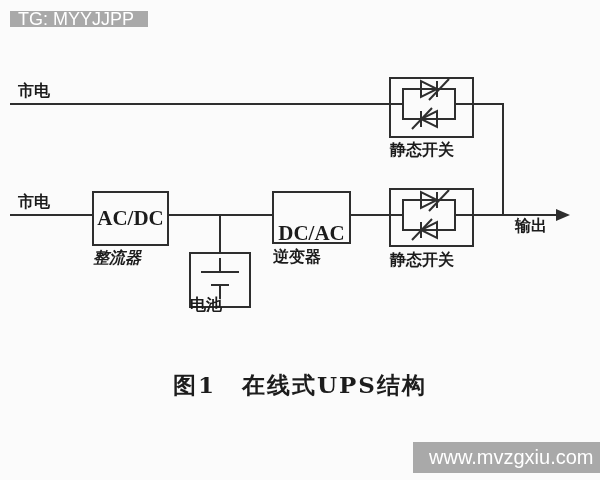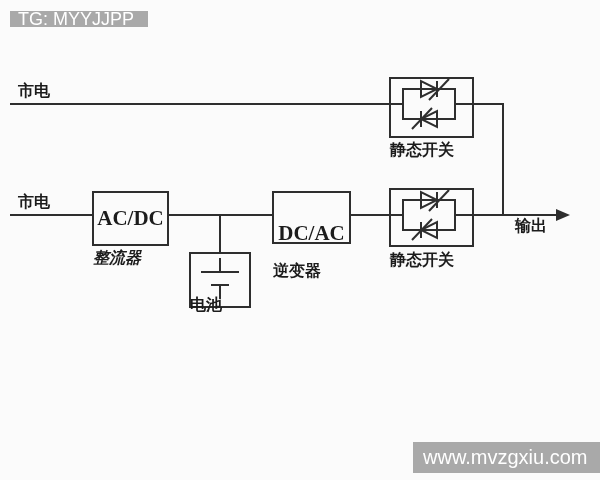--- a/index.html
+++ b/index.html
@@ -32,21 +32,21 @@
   #tag-badge{
     position:absolute;z-index:3;left:10px;top:11px;width:138px;height:16px;
     background:var(--watermark-bg,#a9a9a9);color:var(--watermark-text,#ffffff);
     font-family:"Liberation Sans","DejaVu Sans",sans-serif;font-size:18px;
     display:flex;align-items:center;padding-left:8px;box-sizing:border-box;
   }
   #site-bar{
     position:absolute;z-index:3;left:413px;top:442px;width:187px;height:31px;
     background:var(--watermark-bg,#a9a9a9);color:var(--watermark-text,#ffffff);
     font-family:"Liberation Sans","DejaVu Sans",sans-serif;font-size:20px;
-    display:flex;align-items:center;padding-left:10px;box-sizing:border-box;
+    display:flex;align-items:center;padding-left:16px;box-sizing:border-box;
   }
 </style>
 </head>
 <body>
 
 <div id="canvas">
 
   <svg id="diagram-svg" width="600" height="480" viewBox="0 0 600 480">
 
     <g>
@@ -114,29 +114,32 @@
   </svg>
 
   <div class="lbl" style="left:18px;top:82px;">市电</div>
 
   <div class="lbl" style="left:18px;top:193px;">市电</div>
 
   <div class="box-text" style="left:93px;top:192px;width:75px;height:53px;">AC/DC</div>
   <div class="lbl center" style="left:93px;top:249px;width:75px;font-style:italic;">整流器</div>
 
   <div class="box-text" style="left:273px;top:208px;width:77px;height:51px;">DC/AC</div>
-  <div class="lbl center" style="left:273px;top:262px;width:77px;">逆变器</div>
+  <div class="lbl center" style="left:273px;top:248px;width:77px;">逆变器</div>
 
   <div class="lbl center" style="left:390px;top:141px;width:83px;">静态开关</div>
   <div class="lbl center" style="left:390px;top:251px;width:83px;">静态开关</div>
 
   <div class="lbl center" style="left:190px;top:296px;width:60px;">电池</div>
 
   <div class="lbl" style="left:515px;top:181px;margin-top:36px;">输出</div>
 
+  <div id="figure-caption">
+    <span class="fig-no">图1</span><span>在线式UPS结构</span>
+  </div>
 
   <div id="tag-badge">
     <span>TG: MYYJJPP</span>
   </div>
   <div id="site-bar">
     <span>www.mvzgxiu.com</span>
   </div>
 
 </div>
 

